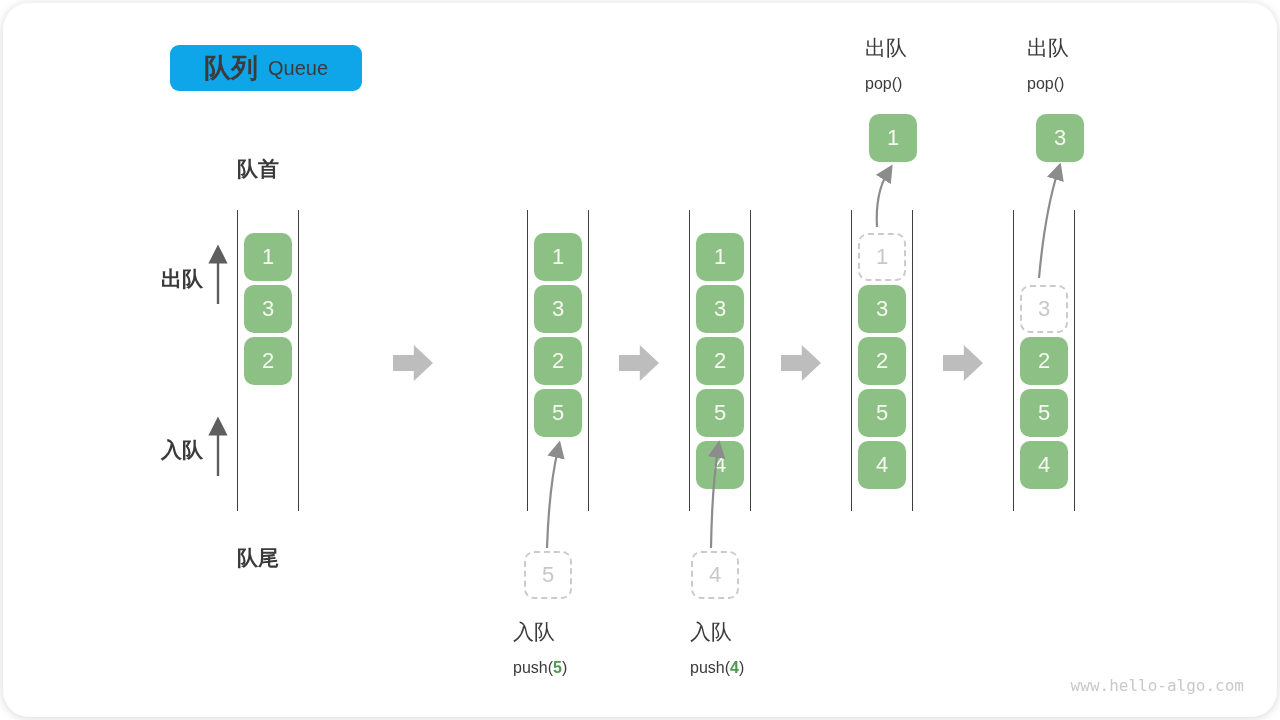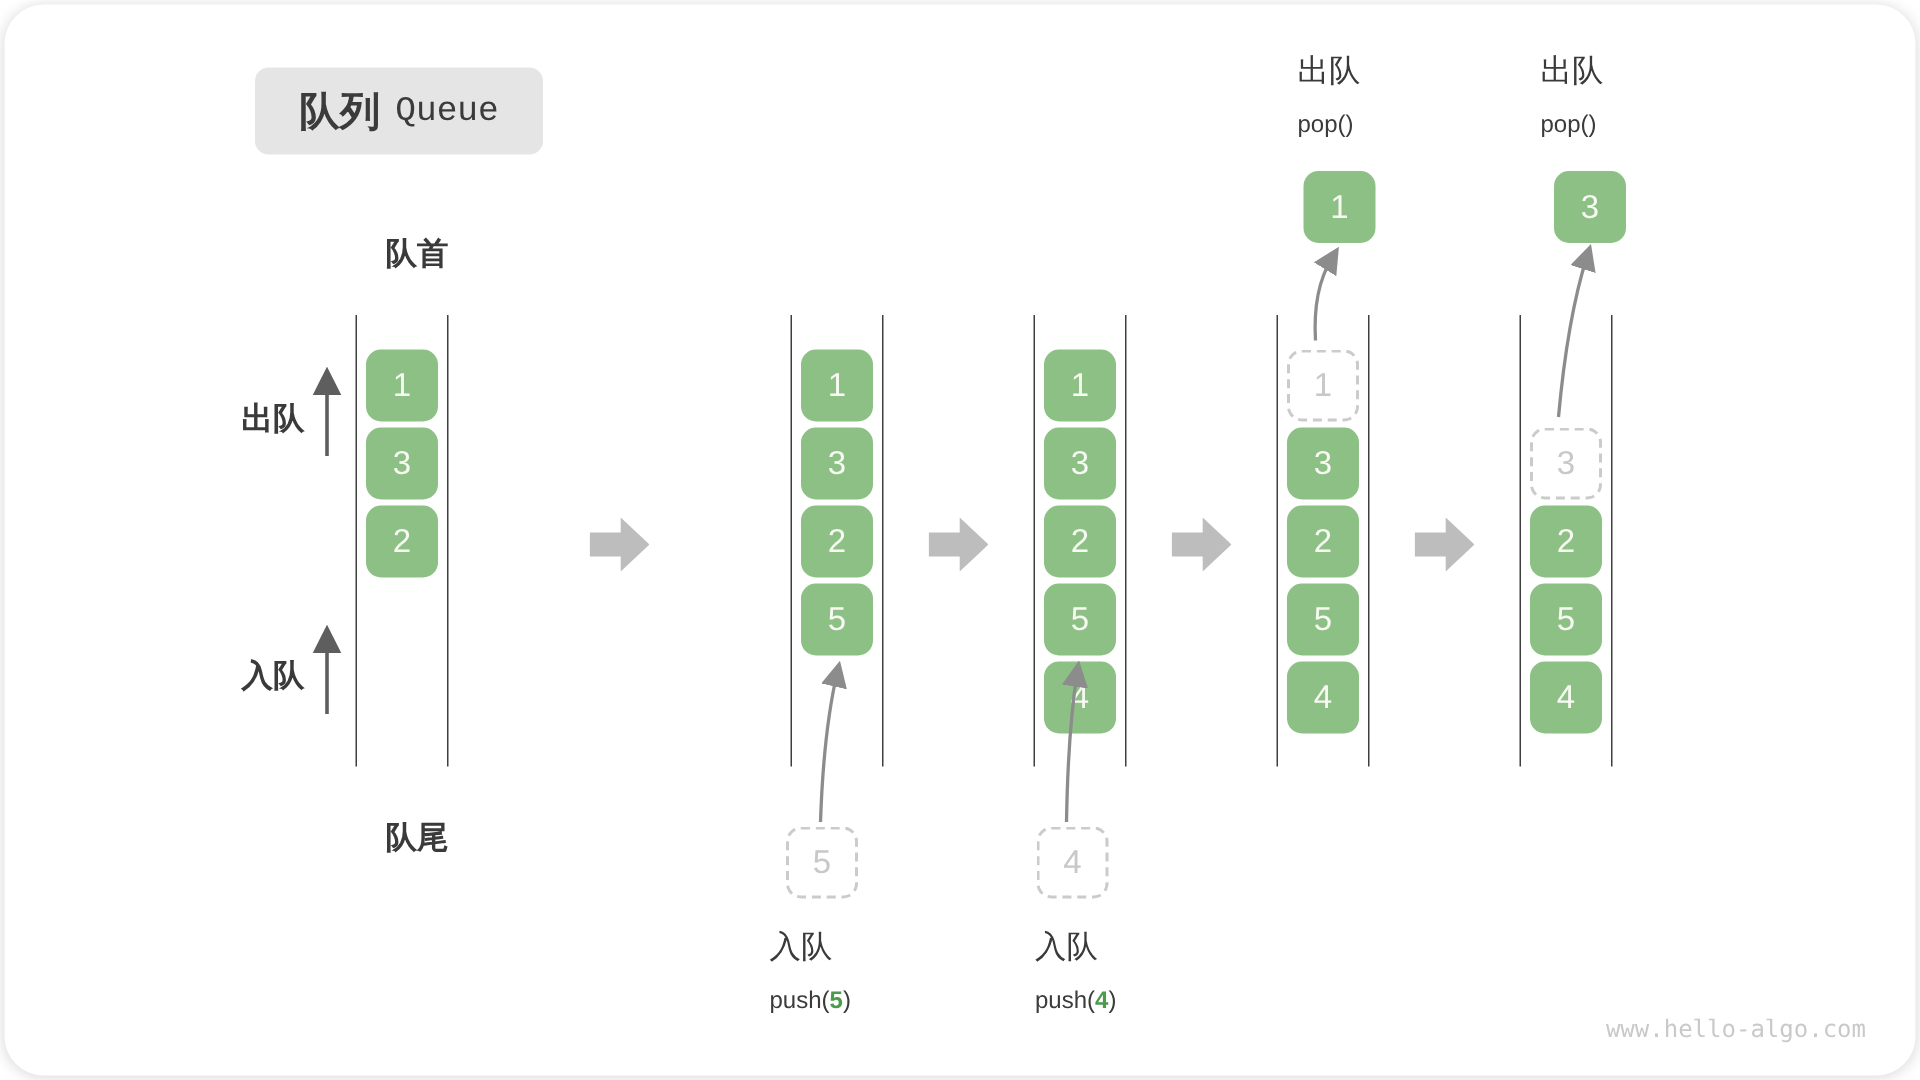--- a/index.html
+++ b/index.html
@@ -7,29 +7,29 @@
     position:relative;width:1280px;height:720px;overflow:hidden;
     font-family:"Liberation Sans",sans-serif;color:#3b3b3b;
   }
   .card{
     position:absolute;left:3px;top:3px;right:3px;bottom:3px;
     background:#ffffff;border-radius:26px;
     box-shadow:0 1px 10px rgba(0,0,0,0.16);
   }
   
   .title-box{
-    position:absolute;left:170px;top:45px;width:192px;height:58px;
-    background:#e5e5e5;border-radius:9px;
+    position:absolute;left:170px;top:45px;width:192px;height:46px;
+    background:#0ea5e9;border-radius:9px;
     display:flex;align-items:center;justify-content:center;gap:10px;
   }
   .title-zh{font-weight:700;font-size:27px;color:#3b3b3b;}
-  .title-en{font-family:Liberation Mono, monospace;font-size:23px;color:#3b3b3b;}
+  .title-en{font-family:Liberation Sans, sans-serif;font-size:20px;color:#3b3b3b;}
   
   .cn-strong{position:absolute;font-weight:700;font-size:21px;color:#3a3a3a;}
-  .lbl-center{width:62px;text-align:right;}
+  .lbl-center{width:62px;text-align:left;}
   .lbl-right{width:46px;text-align:right;}
   
   .walls{
     position:absolute;top:210px;height:301px;width:61.5px;box-sizing:border-box;
     border-left:1.5px solid #3f3f3f;border-right:1.5px solid #3f3f3f;
   }
   
   .qbox{
     position:absolute;width:48px;height:48px;border-radius:10px;
     background:#8cc084;color:#f7f9f2;font-size:22px;font-weight:500;

